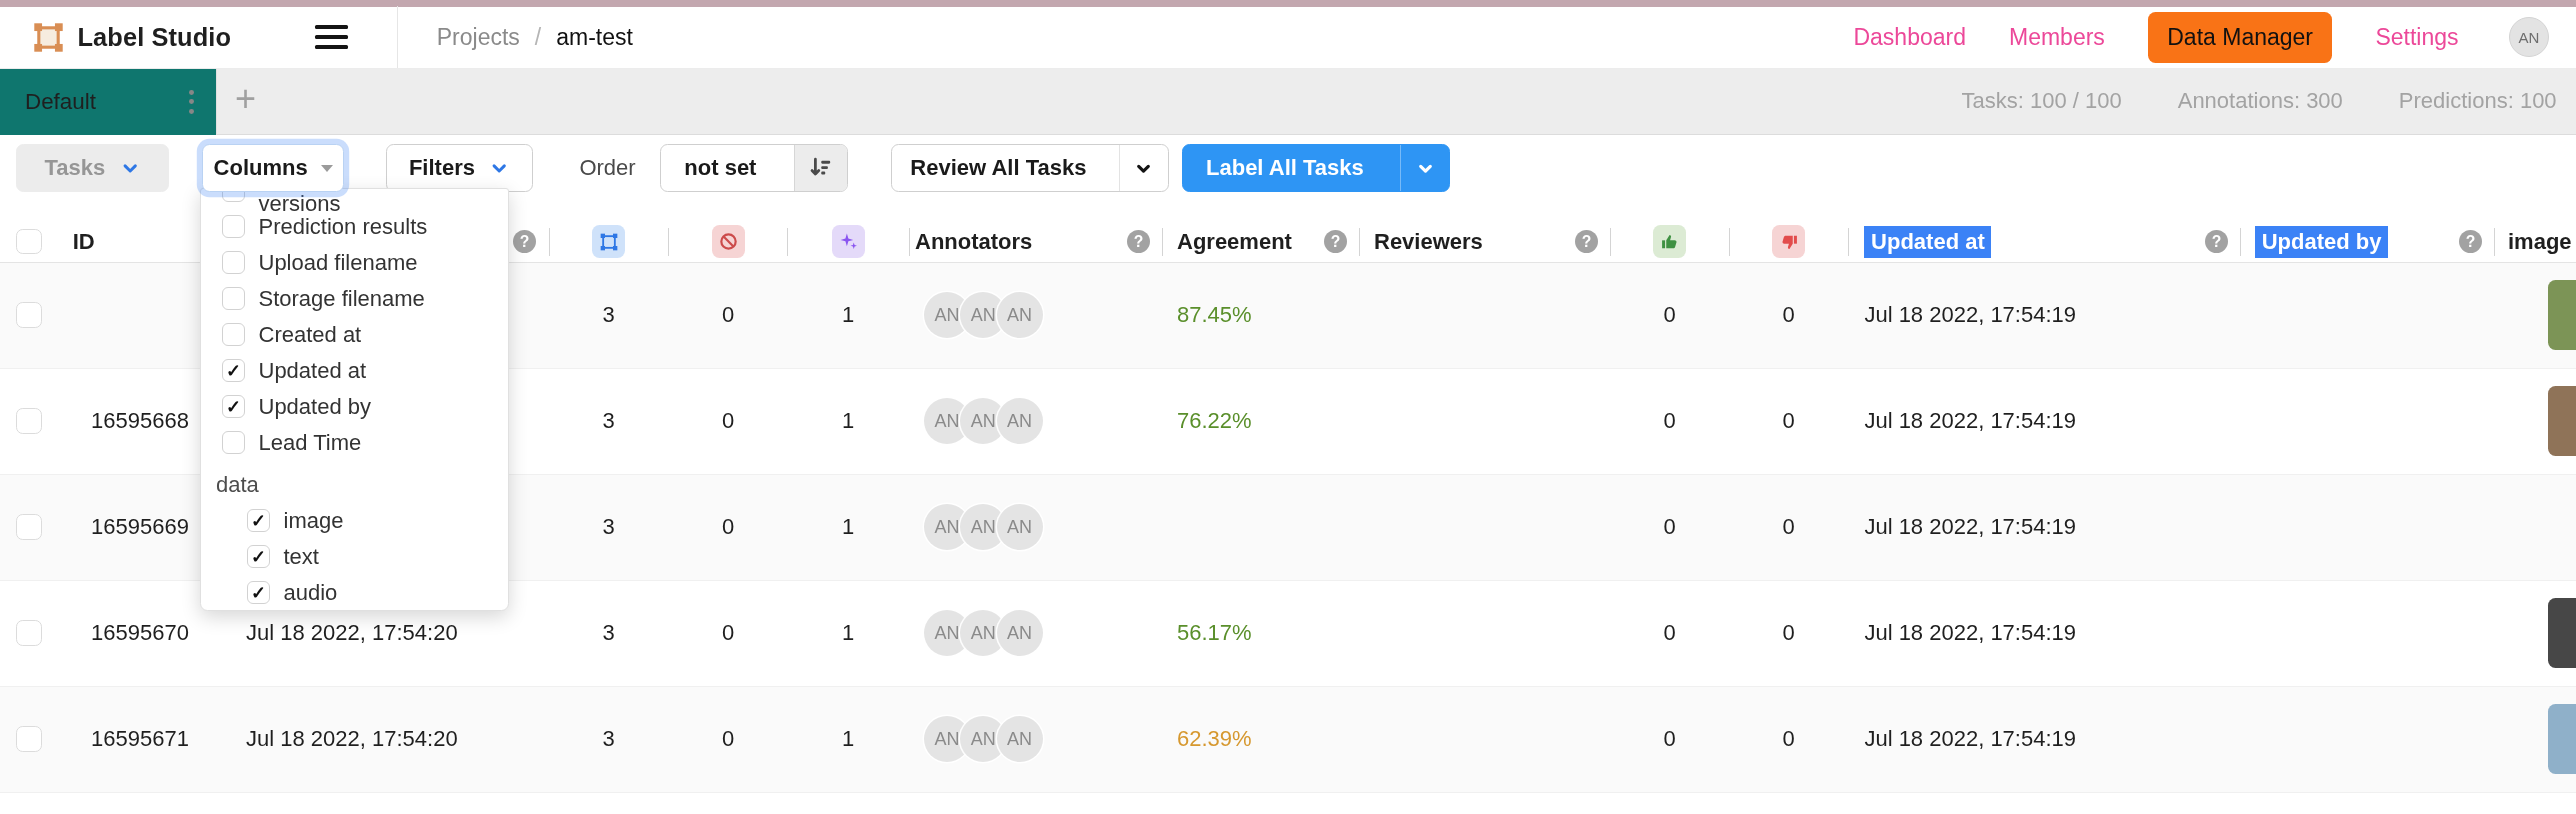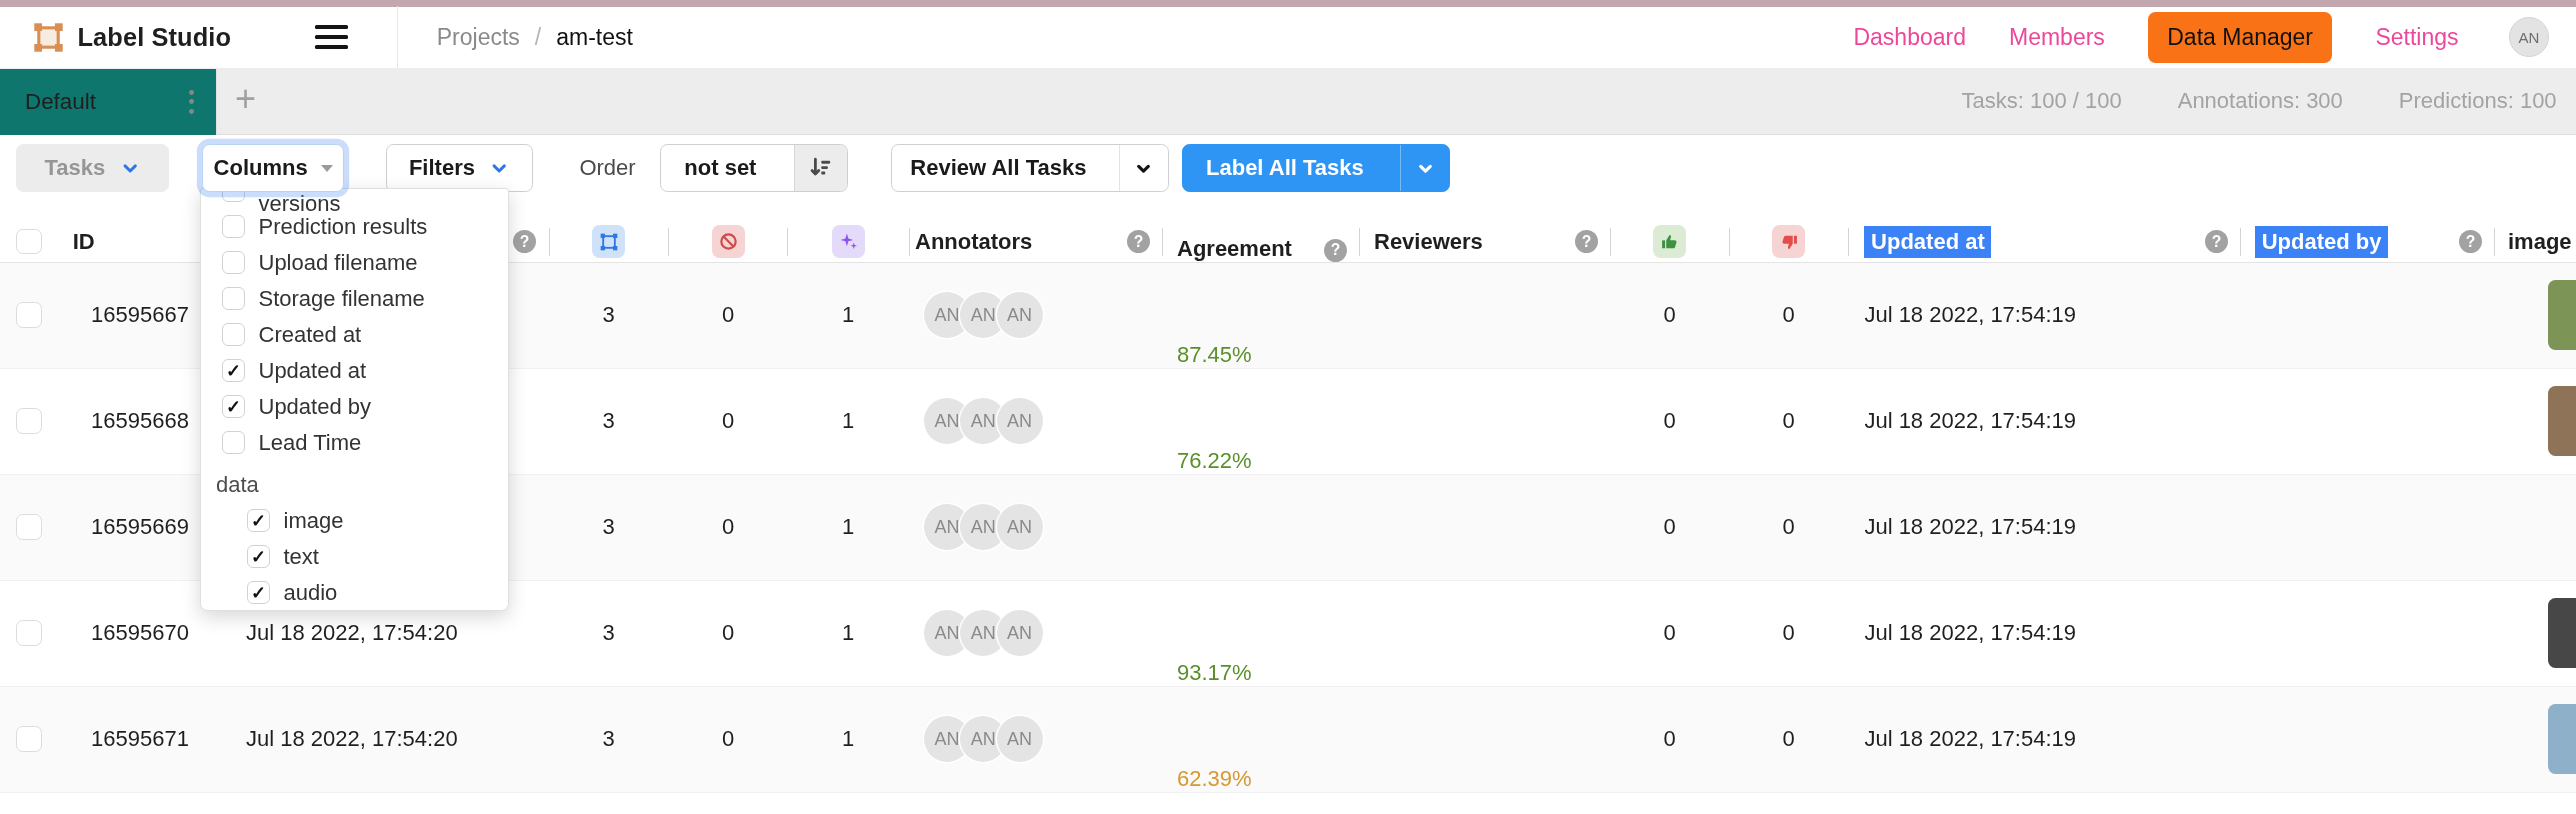--- a/index.html
+++ b/index.html
@@ -60,21 +60,21 @@
   .thead{position:relative;height:40px;border-bottom:0.7px solid #e4e4e4;font-weight:700;font-size:22px;}
   .th,.cell{position:absolute;top:0;height:100%;display:flex;align-items:center;box-sizing:border-box;}
   .divided::before{content:'';position:absolute;left:0;top:6px;height:28px;width:0.7px;background:#d4d4d4;}
   .col-check{left:16.4px;width:36px;}
   .col-id{left:60px;width:135px;}
   .col-date{left:200px;width:348px;}
   .col-ann{left:549px;width:119px;}
   .col-skip{left:668px;width:120px;}
   .col-pred{left:787px;width:122px;}
   .col-annotators{left:909px;width:253px;}
-  .col-agree{left:1162px;width:197px;align-items:flex-end;}
+  .col-agree{left:1162px;width:197px;}
   .col-rev{left:1359px;width:251px;}
   .col-up{left:1610px;width:119px;}
   .col-down{left:1729px;width:119px;}
   .col-uat{left:1848px;width:392px;}
   .col-uby{left:2240px;width:254px;}
   .col-img{left:2494px;width:82px;overflow:visible;}
   .th-id{padding-left:12.7px;}
   .th-spread{justify-content:space-between;padding-right:12px;}
   .icon-c{justify-content:center;}
   .qm{width:23px;height:23px;border-radius:50%;background:#a2a2a2;color:#fff;font-size:15.7px;font-weight:700;
@@ -287,21 +287,20 @@
       <span style="padding-left:14px">image</span>
     </div>
   </div>
 
   <div class="rows">
 
     <div class="row">
       <div class="cell col-check">
           <span class="cb"></span>
         </div>
-      <div class="cell col-id cell-id">16595667</div>
       <div class="cell col-date cell-date">Jul 18 2022, 17:54:20</div>
       <div class="cell col-ann num">3</div>
       <div class="cell col-skip num">0</div>
       <div class="cell col-pred num">1</div>
       <div class="cell col-annotators">
         <span class="avstack">
             <span class="av">AN</span>
             <span class="av">AN</span>
             <span class="av">AN</span>
           </span>
@@ -377,21 +376,21 @@
       <div class="cell col-ann num">3</div>
       <div class="cell col-skip num">0</div>
       <div class="cell col-pred num">1</div>
       <div class="cell col-annotators">
         <span class="avstack">
             <span class="av">AN</span>
             <span class="av">AN</span>
             <span class="av">AN</span>
           </span>
       </div>
-      <div class="cell col-agree cell-agree" style="color: rgb(90, 143, 43);">93.17%</div>
+      <div class="cell col-agree cell-agree" style="color: rgb(90, 143, 43);">56.17%</div>
       <div class="cell col-rev"></div>
       <div class="cell col-up num">0</div>
       <div class="cell col-down num">0</div>
       <div class="cell col-uat cell-uat">Jul 18 2022, 17:54:19</div>
       <div class="cell col-uby"></div>
       <div class="cell col-img">
           <span class="thumb" style="background: rgb(71, 71, 71);"></span>
         </div>
     </div>
 

